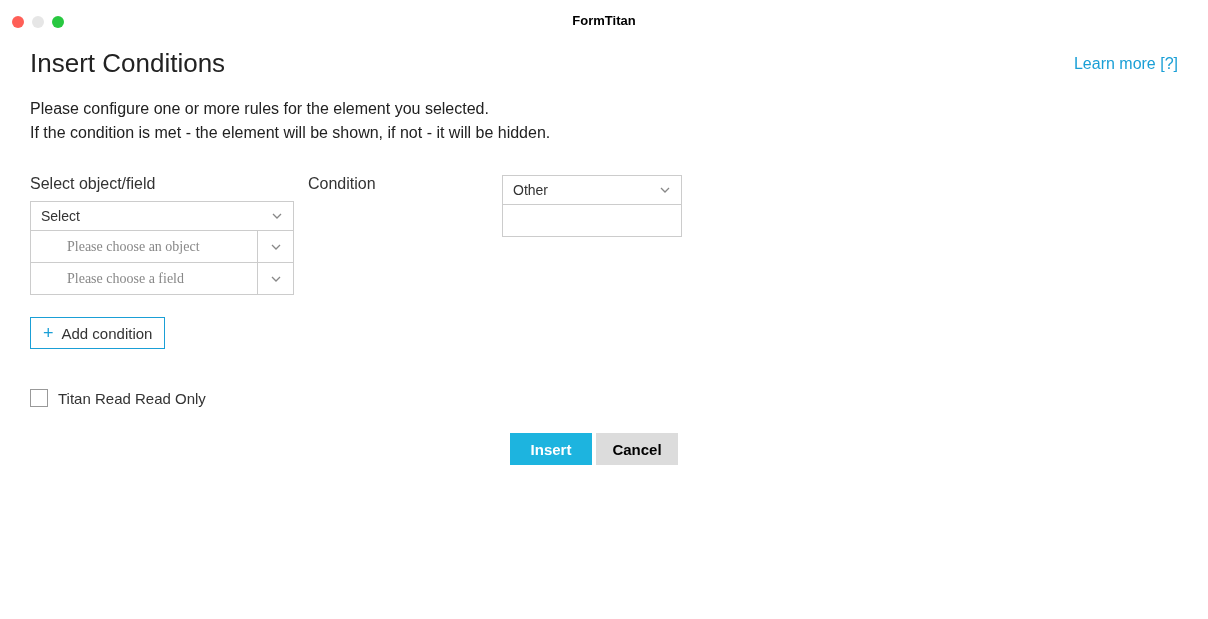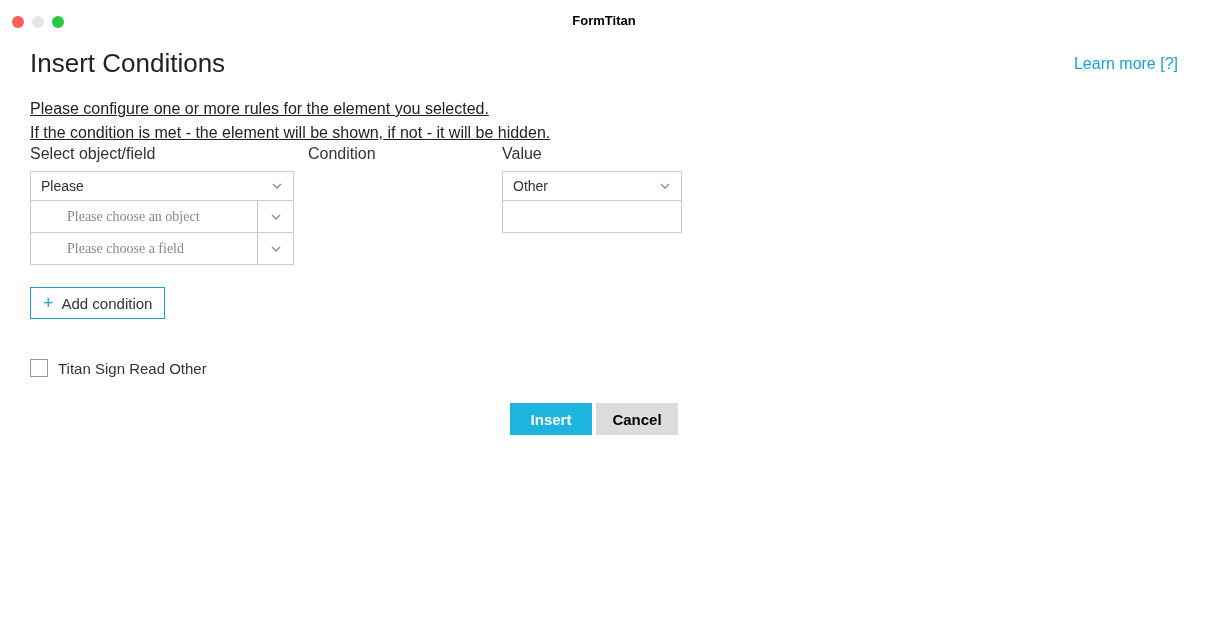--- a/index.html
+++ b/index.html
@@ -60,21 +60,21 @@
     }
     .learn-more {
       color: #1a9fd6;
       font-size: 16px;
       cursor: pointer;
     }
     .description {
       font-size: 16px;
       color: #222;
       line-height: 1.5;
-      text-decoration: underline;
+      margin-bottom: 30px;
     }
     .columns {
       display: flex;
       gap: 14px;
       margin-bottom: 22px;
     }
     .col-label {
       font-size: 16px;
       color: #333;
       margin-bottom: 8px;
@@ -207,21 +207,21 @@
   <div class="description">
     <div>Please configure one or more rules for the element you selected.</div>
     <div>If the condition is met - the element will be shown, if not - it will be hidden.</div>
   </div>
 
   <div class="columns">
 
     <div class="col-object">
       <div class="col-label">Select object/field</div>
       <div class="dropdown">
-        <span>Please</span>
+        <span>Select</span>
         <svg class="chevron" viewBox="0 0 12 12">
             <path d="M2 4 L6 8 L10 4" stroke="#888" stroke-width="1.3" fill="none"></path>
           </svg>
       </div>
       <div class="dropdown sub">
         <span class="placeholder">Please choose an object</span>
         <div class="chev-box">
           <svg class="chevron" viewBox="0 0 12 12">
               <path d="M2 4 L6 8 L10 4" stroke="#888" stroke-width="1.3" fill="none"></path>
             </svg>
@@ -235,38 +235,37 @@
             </svg>
         </div>
       </div>
     </div>
 
     <div class="col-condition">
       <div class="col-label">Condition</div>
     </div>
 
     <div class="col-value">
-      <div class="col-label">Value</div>
       <div class="dropdown">
         <span>Other</span>
         <svg class="chevron" viewBox="0 0 12 12">
             <path d="M2 4 L6 8 L10 4" stroke="#888" stroke-width="1.3" fill="none"></path>
           </svg>
       </div>
       <input type="text" class="text-input" value="" style="">
     </div>
   </div>
 
   <button class="add-condition">
     <span class="plus-icon">+</span>
     <span>Add condition</span>
   </button>
 
   <div class="checkbox-row">
     <div class="checkbox"></div>
-    <span class="checkbox-label">Titan Sign Read Other</span>
+    <span class="checkbox-label">Titan Read Read Only</span>
   </div>
 
   <div class="button-row">
     <button class="btn btn-primary">Insert</button>
     <button class="btn btn-secondary">Cancel</button>
   </div>
 </div>
 
 </body></html>

